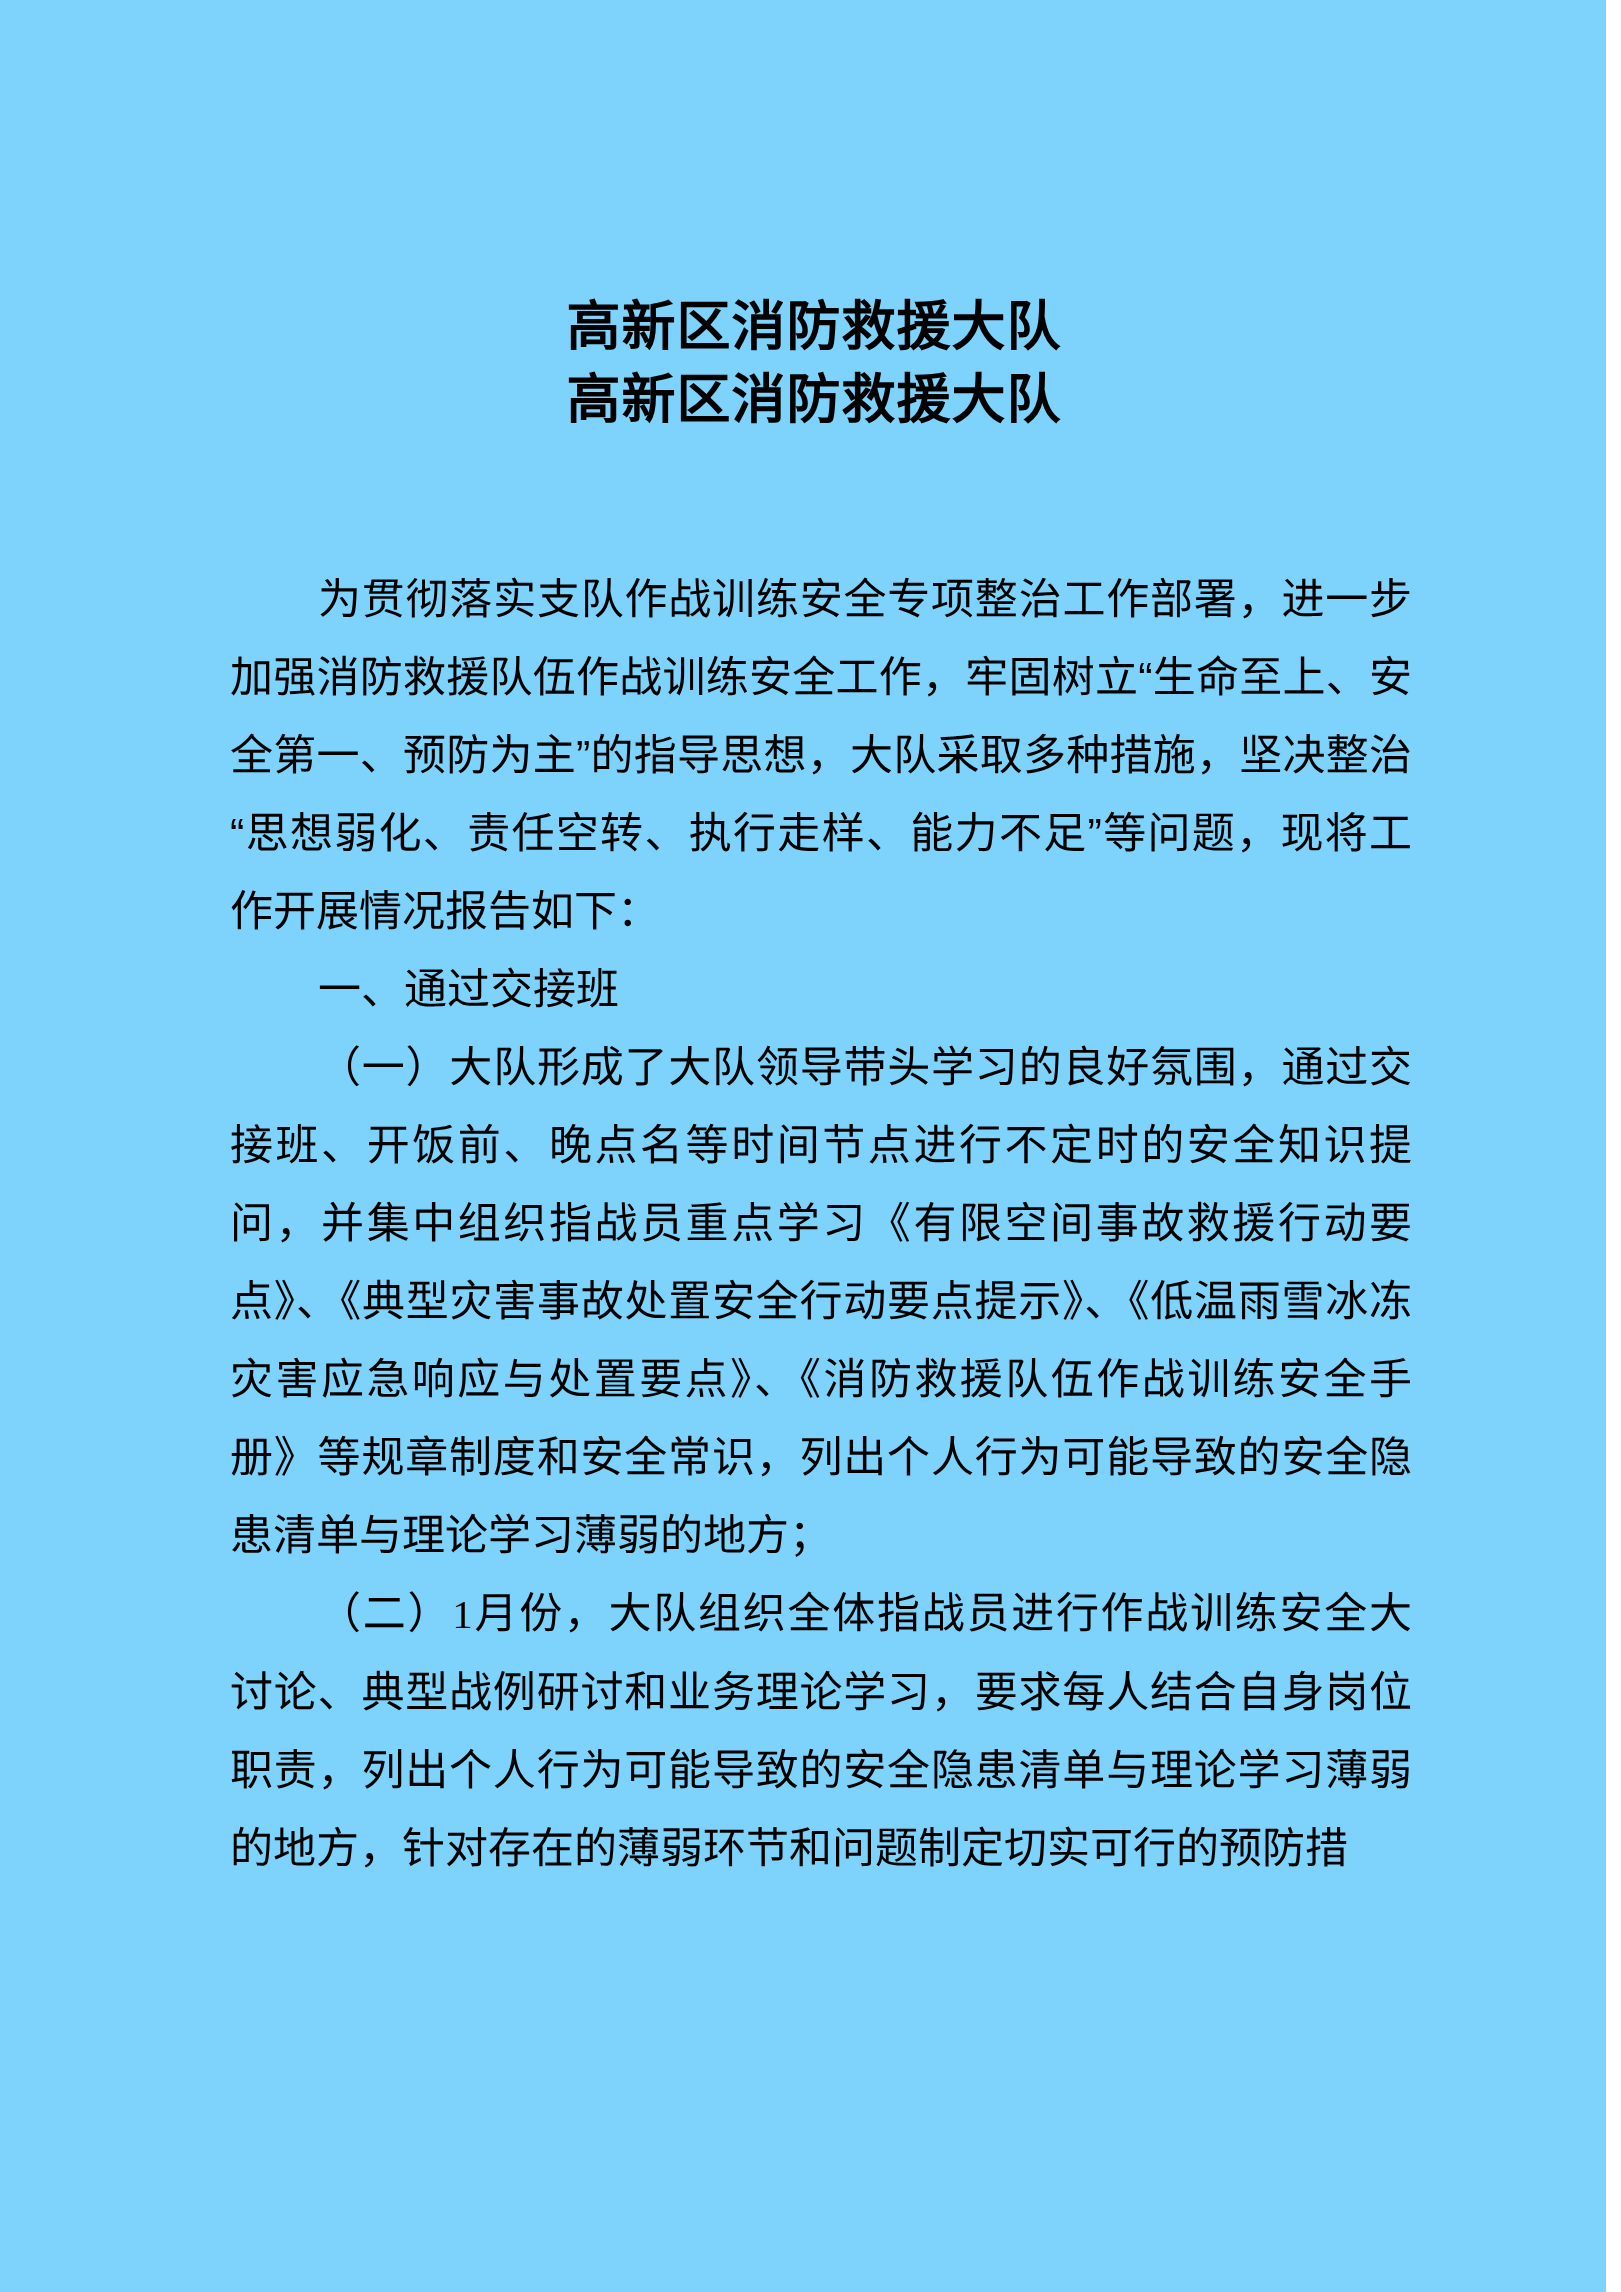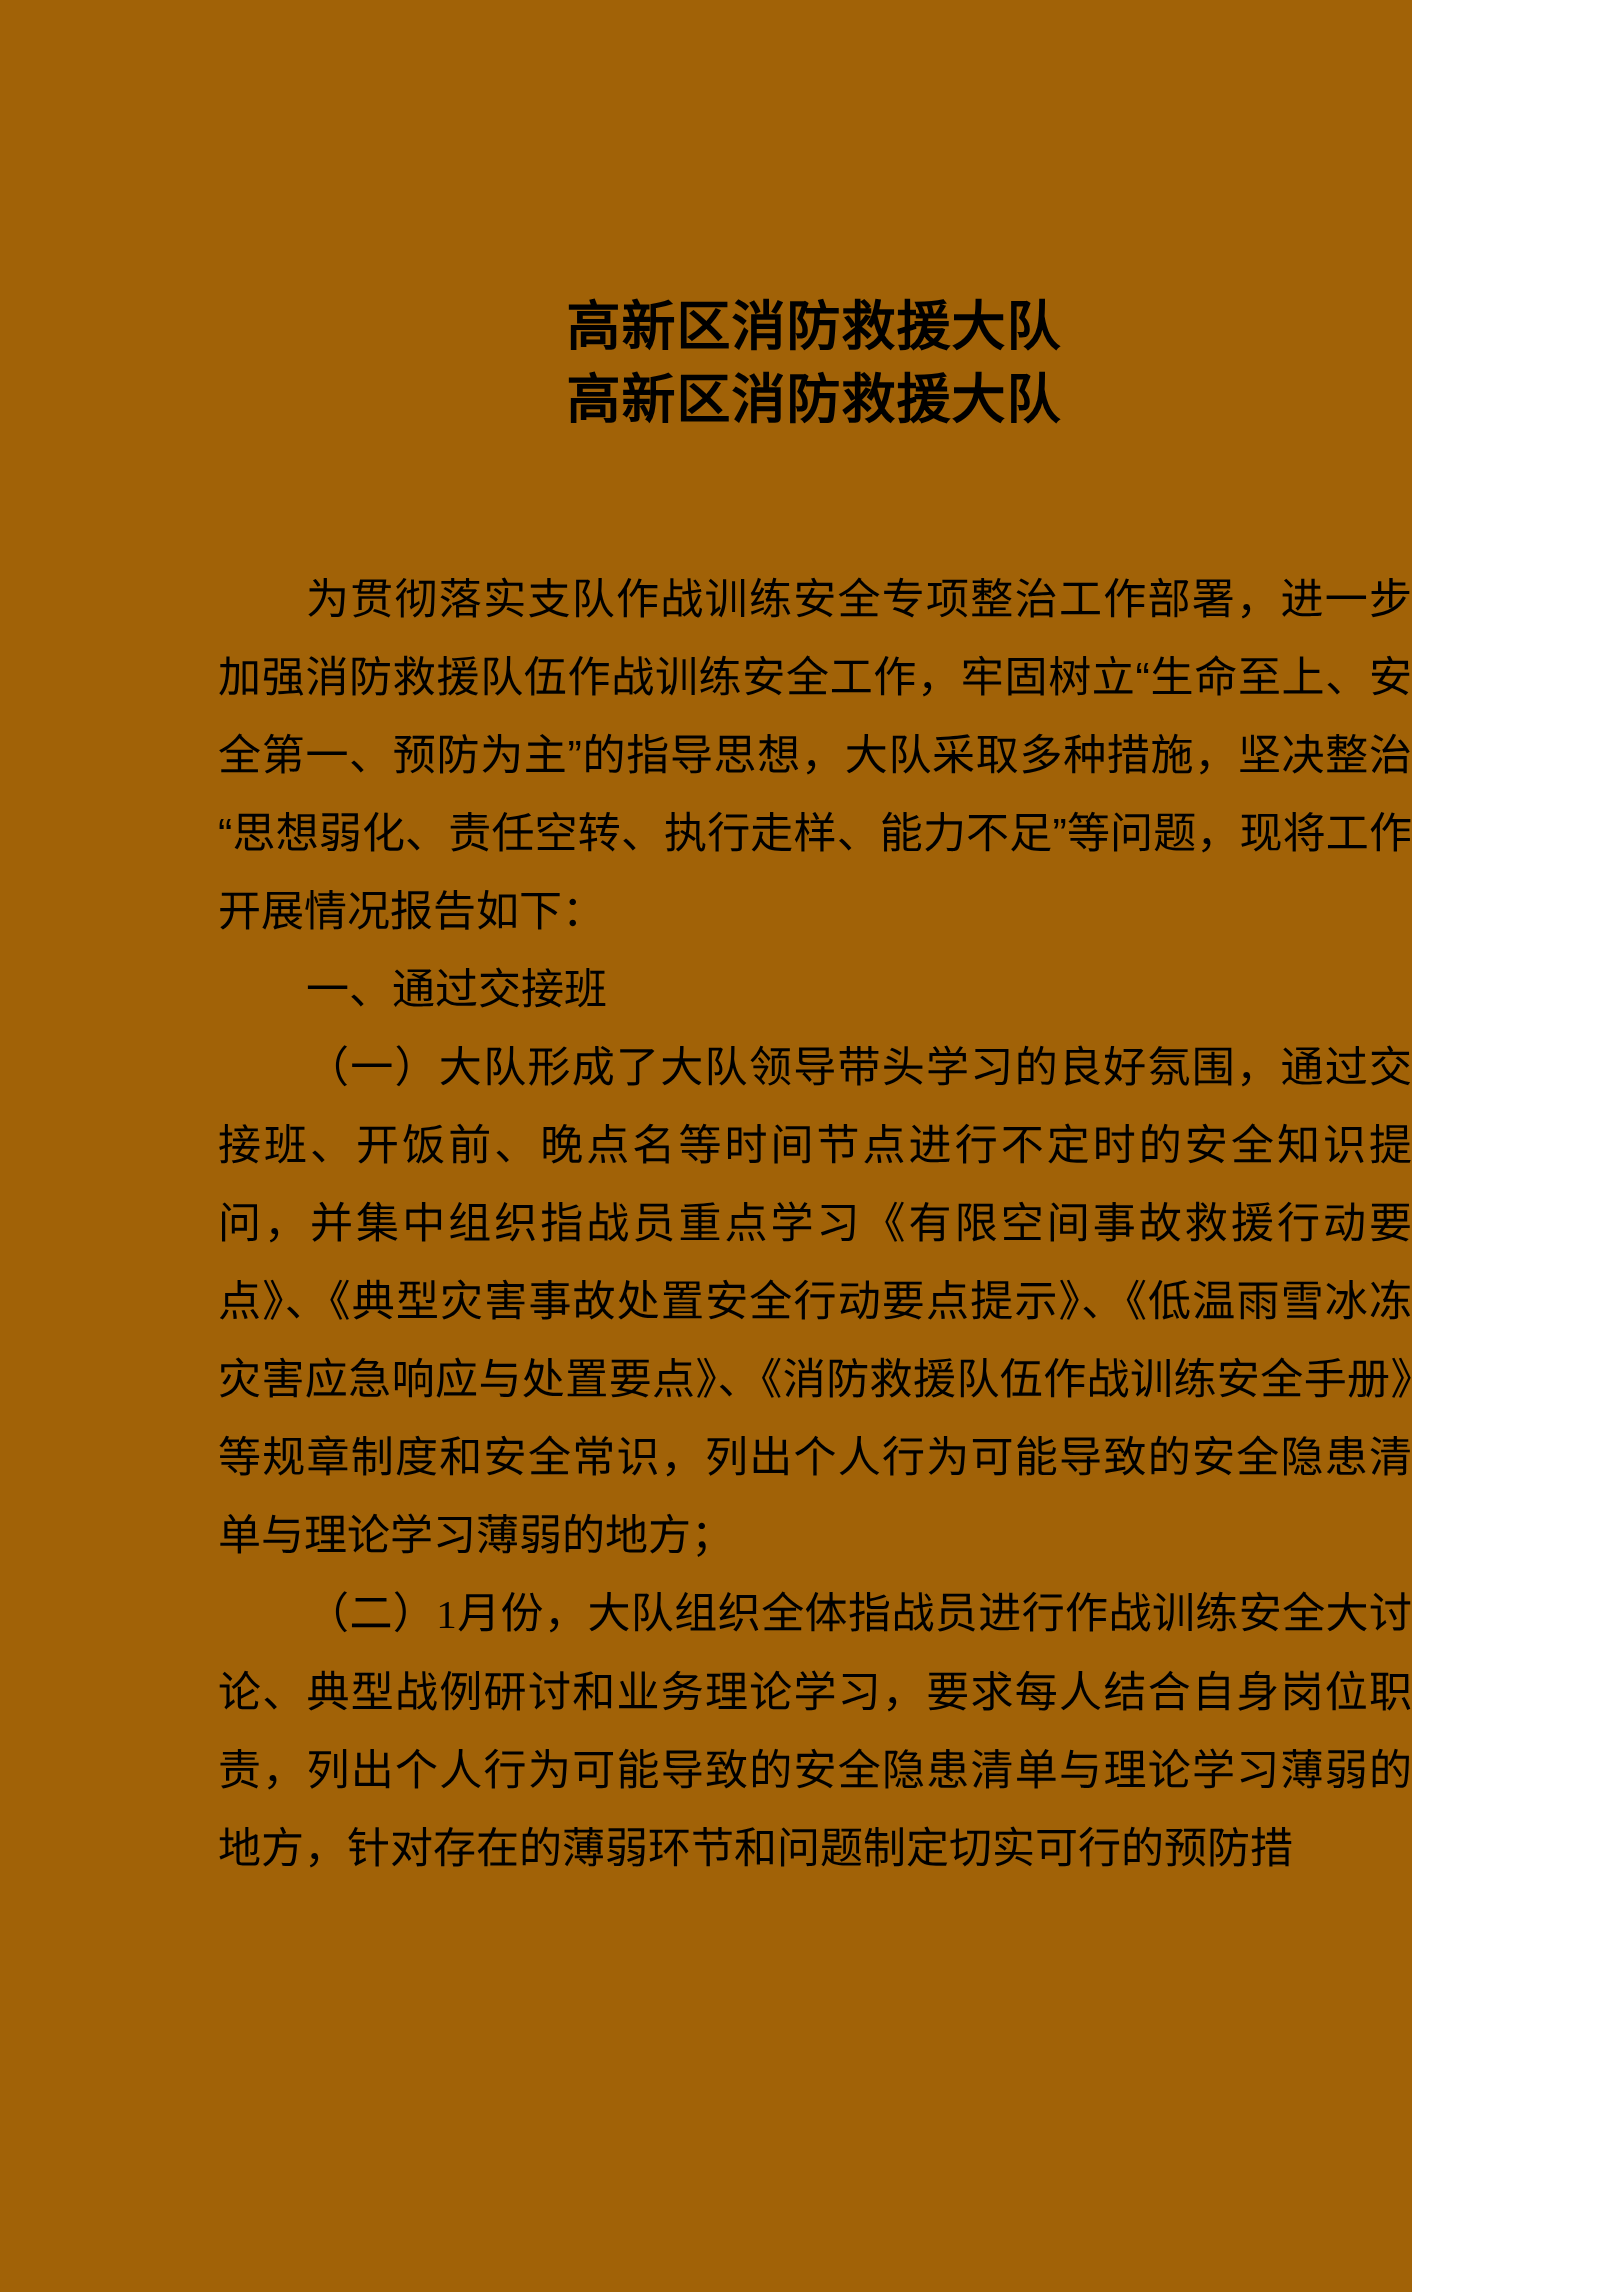--- a/index.html
+++ b/index.html
@@ -3,23 +3,23 @@
 <meta charset="utf-8">
 <style>
   html, body {
     margin: 0;
     padding: 0;
     background: #ffffff;
   }
 
   .page {
     position: relative;
-    width: 1412px;
+    width: 1606px;
     height: 2293px;
-    background: #a16207;
+    background: #7dd3fc;
     overflow: hidden;
     font-family: "Liberation Sans", "DejaVu Sans", sans-serif;
     color: #000000;
     -webkit-font-smoothing: antialiased;
   }
 
   
   .title-block {
     position: absolute;
     left: 218px;
@@ -54,20 +54,21 @@
     text-align: justify;
     text-align-last: left;
     text-justify: inter-ideograph;
     margin: 0;
     letter-spacing: 0px;
     word-break: break-all;
   }
 
   .para.indent {
     text-indent: 88px;
+    margin-left: 12px;
   }
 
   
   .num {
     font-family: "Liberation Serif", "DejaVu Serif", serif;
     font-size: 41px;
   }
 </style>
 </head>
 <body>

